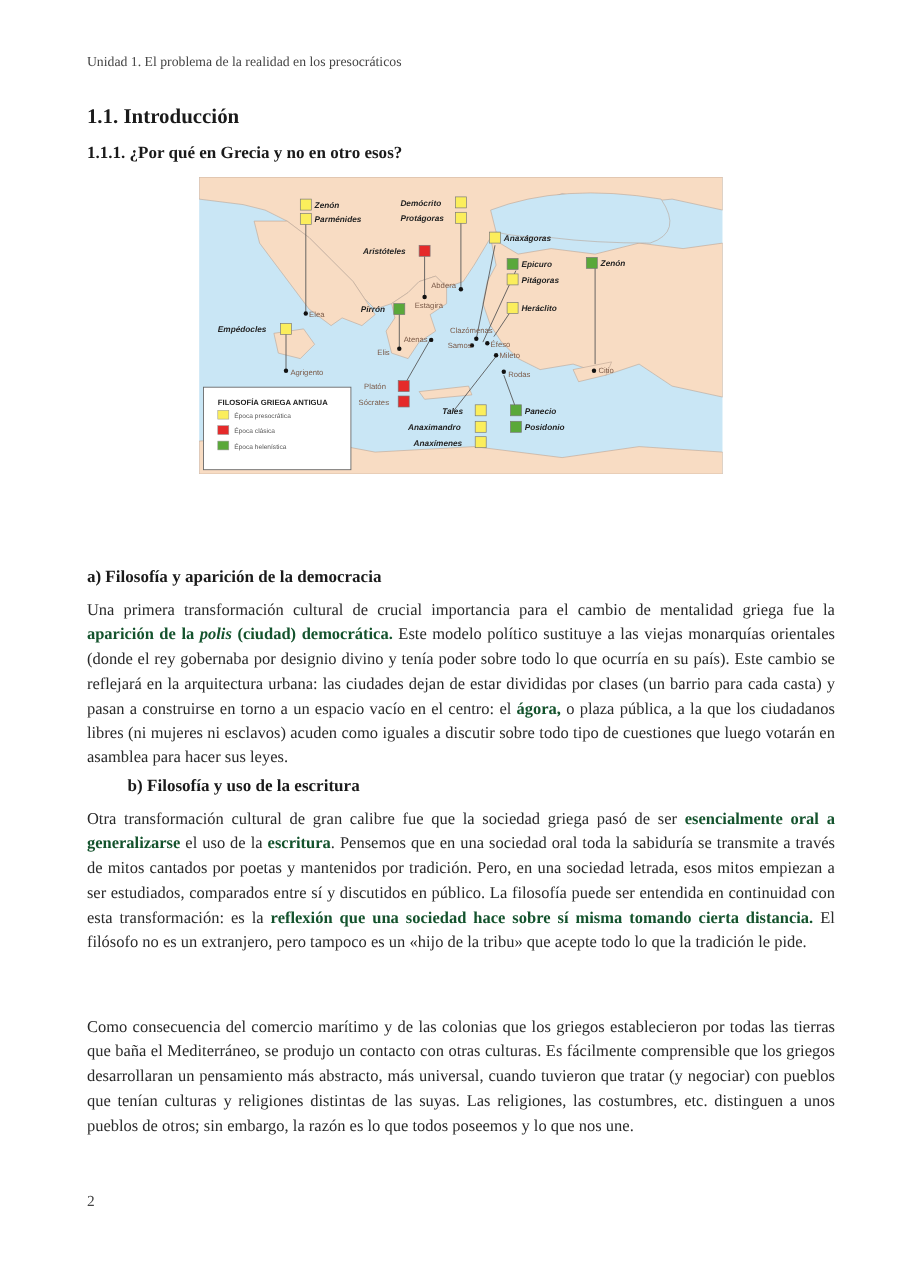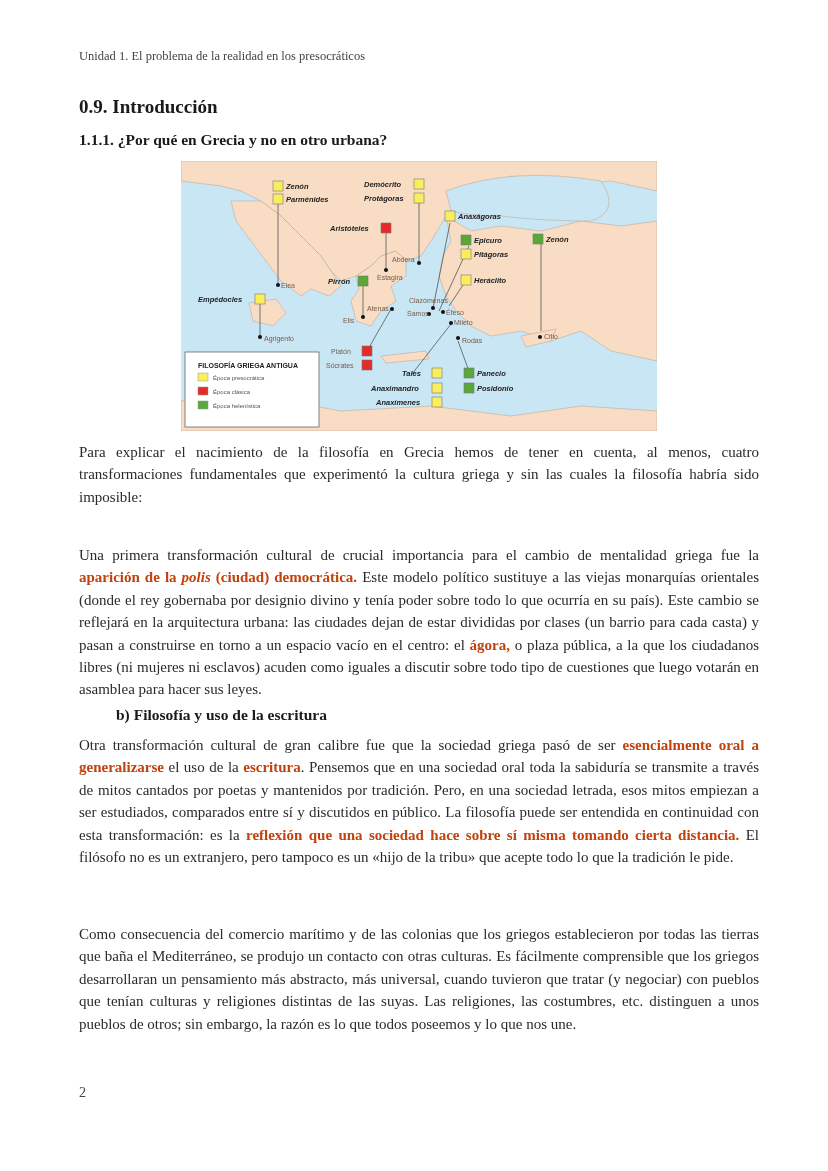--- a/index.html
+++ b/index.html
@@ -7,36 +7,36 @@
            font-family: "Liberation Serif", "DejaVu Serif", serif; color: #222; }
     .page { position: absolute; left: 0; top: 0; width: 828px; height: 1171px; }
     .running-header { position: absolute; left: 79px; top: 49px; font-size: 12.5px; color: #444; }
     .h1 { position: absolute; left: 79px; top: 96px; font-size: 19px; font-weight: bold; color: #1a1a1a; }
     .h2 { position: absolute; left: 79px; top: 131px; font-size: 15.5px; font-weight: bold; color: #1a1a1a; }
     .map { position: absolute; left: 181px; top: 161px; width: 476px; height: 270px; }
     .body-text { position: absolute; left: 79px; width: 680px; font-size: 15px; line-height: 22.4px;
                  text-align: justify; color: #2a2a2a; }
     .sec-title { position: absolute; left: 79px; font-size: 15.5px; font-weight: bold; color: #1a1a1a; }
     .page-number { position: absolute; left: 79px; top: 1085px; font-size: 14px; color: #444; }
-    b { font-weight: bold; color: #c2410c; }
+    b { font-weight: bold; color: #14532d; }
     .map-label { font-family: "Liberation Sans", "DejaVu Sans", sans-serif; font-size: 7.5px;
                  font-weight: bold; font-style: italic; fill: #222; }
     .city-label { font-family: "Liberation Sans", "DejaVu Sans", sans-serif; font-size: 7px; fill: #7a5a48; }
     .legend-title { font-family: "Liberation Sans", "DejaVu Sans", sans-serif; font-size: 7px; font-weight: bold; fill: #222; }
     .legend-item { font-family: "Liberation Sans", "DejaVu Sans", sans-serif; font-size: 6px; fill: #555; }
   </style>
 </head>
 <body>
 
 <div class="page">
 
   <div class="running-header">Unidad 1. El problema de la realidad en los presocráticos</div>
 
-  <div class="h1">0.9. Introducción</div>
-  <div class="h2">1.1.1. ¿Por qué en Grecia y no en otro urbana?</div>
+  <div class="h1">1.1. Introducción</div>
+  <div class="h2">1.1.1. ¿Por qué en Grecia y no en otro esos?</div>
 
   <svg class="map" viewBox="0 0 476 270" xmlns="http://www.w3.org/2000/svg">
 
     <rect x="0" y="0" width="476" height="270" fill="#c9e6f5"></rect>
 
     <g fill="#f8dcc3" stroke="#b8a090" stroke-width="0.5">
 
       <path d="M0,0 L476,0 L476,30 L430,20 L380,25 L330,15 L290,30 L265,55 L250,80 L240,95 L225,100 L215,90 L200,95 L190,105 L175,115 L160,120 L150,110 L140,95 L120,75 L100,55 L80,40 L60,30 L40,25 L0,20 Z"></path>
 
       <path d="M80,40 L100,55 L120,75 L140,95 L150,110 L160,125 L148,135 L130,128 L120,135 L100,120 L85,100 L70,80 L55,60 L50,40 Z"></path>
@@ -151,22 +151,22 @@
       <text class="legend-title" x="17" y="207">FILOSOFÍA GRIEGA ANTIGUA</text>
       <rect x="17" y="212" width="10" height="8" fill="#fbee5c" stroke="#999" stroke-width="0.5"></rect>
       <text class="legend-item" x="32" y="219">Época presocrática</text>
       <rect x="17" y="226" width="10" height="8" fill="#e52a2a" stroke="#999" stroke-width="0.5"></rect>
       <text class="legend-item" x="32" y="233">Época clásica</text>
       <rect x="17" y="240" width="10" height="8" fill="#5aa83a" stroke="#999" stroke-width="0.5"></rect>
       <text class="legend-item" x="32" y="247">Época helenística</text>
     </g>
   </svg>
 
-  <p class="body-text" style="top:441px; margin:0;">Para explicar el nacimiento de la filosofía en Grecia hemos de tener en cuenta, al menos, cuatro transformaciones fundamentales que experimentó la cultura griega y sin las cuales la filosofía habría sido imposible:</p>
 
+  <div class="sec-title" style="top:516px;">a) Filosofía y aparición de la democracia</div>
   <p class="body-text" style="top:544px; margin:0;"><span>Una primera transformación cultural de crucial importancia para el cambio de mentalidad griega fue la </span><b><span>aparición de la </span><i>polis</i><span> (ciudad) democrática.</span></b><span> Este modelo político sustituye a las viejas monarquías orientales (donde el rey gobernaba por designio divino y tenía poder sobre todo lo que ocurría en su país). Este cambio se reflejará en la arquitectura urbana: las ciudades dejan de estar divididas por clases (un barrio para cada casta) y pasan a construirse en torno a un espacio vacío en el centro: el </span><b>ágora,</b><span> o plaza pública, a la que los ciudadanos libres (ni mujeres ni esclavos) acuden como iguales a discutir sobre todo tipo de cuestiones que luego votarán en asamblea para hacer sus leyes.</span></p>
 
   <div class="sec-title" style="top:706px;padding-left:37px;">b) Filosofía y uso de la escritura</div>
   <p class="body-text" style="top:734px; margin:0;"><span>Otra transformación cultural de gran calibre fue que la sociedad griega pasó de ser </span><b>esencialmente oral a generalizarse</b><span> el uso de la </span><b>escritura</b><span>. Pensemos que en una sociedad oral toda la sabiduría se transmite a través de mitos cantados por poetas y mantenidos por tradición. Pero, en una sociedad letrada, esos mitos empiezan a ser estudiados, comparados entre sí y discutidos en público. La filosofía puede ser entendida en continuidad con esta transformación: es la </span><b>reflexión que una sociedad hace sobre sí misma tomando cierta distancia.</b><span> El filósofo no es un extranjero, pero tampoco es un «hijo de la tribu» que acepte todo lo que la tradición le pide.</span></p>
 
   <p class="body-text" style="top:923px; margin:0;">Como consecuencia del comercio marítimo y de las colonias que los griegos establecieron por todas las tierras que baña el Mediterráneo, se produjo un contacto con otras culturas. Es fácilmente comprensible que los griegos desarrollaran un pensamiento más abstracto, más universal, cuando tuvieron que tratar (y negociar) con pueblos que tenían culturas y religiones distintas de las suyas. Las religiones, las costumbres, etc. distinguen a unos pueblos de otros; sin embargo, la razón es lo que todos poseemos y lo que nos une.</p>
 
   <div class="page-number">2</div>
 </div>
 

